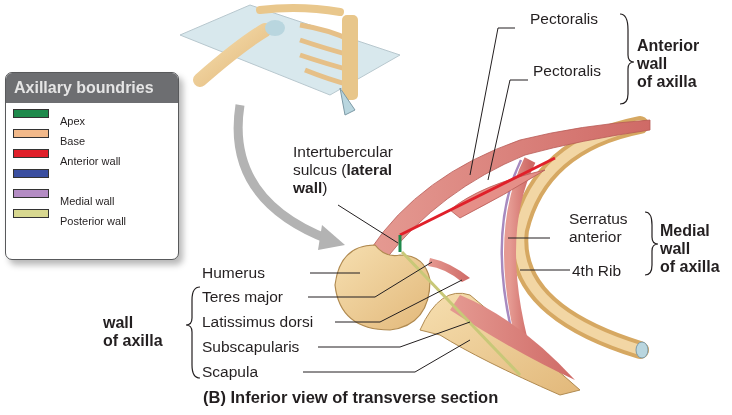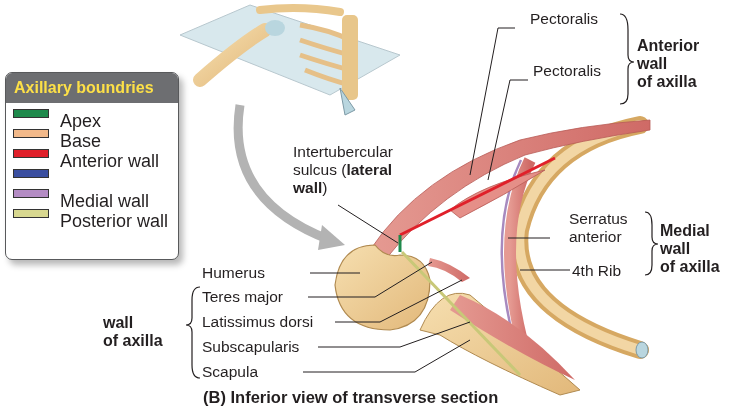--- a/index.html
+++ b/index.html
@@ -1,25 +1,25 @@
 <!DOCTYPE html>
 <html><head>
 <meta charset="utf-8">
 <style>
   html, body { margin:0; padding:0; background:#ffffff; }
   body { width:732px; height:415px; position:relative; overflow:hidden; font-family:"Liberation Sans", sans-serif; color:#231f20; }
   #art { position:absolute; left:0; top:0; width:732px; height:415px; }
   .lbl { position:absolute; font-size:15.5px; line-height:18px; white-space:nowrap; }
   .bold { font-weight:bold; }
   .legend { position:absolute; left:5px; top:72px; width:172px; height:186px; background:#fff; border:1.5px solid #58595b; border-radius:7px; box-shadow:4px 5px 6px rgba(0,0,0,0.28); overflow:hidden; }
-  .legend-title { background:#6d6e71; color:#fde047; font-weight:bold; font-size:16px; height:30px; line-height:30px; padding-left:8px; }
+  .legend-title { background:#6d6e71; color:#e5e5e5; font-weight:bold; font-size:16px; height:30px; line-height:30px; padding-left:8px; }
   .legend-item { position:relative; height:20px; margin-left:7px; display:flex; align-items:center; }
   .legend-item:first-of-type { margin-top:6px; }
   .swatch { width:34px; height:7px; border:1.5px solid #333; margin-right:11px; }
-  .legend-label { font-size:18px;margin-top:16px; }
+  .legend-label { font-size:11px;margin-top:16px; }
 </style>
 </head>
 <body>
 
 <svg id="art" viewBox="0 0 732 415">
   <defs>
     <linearGradient id="bone" x1="0" y1="0" x2="1" y2="1">
       <stop offset="0" stop-color="#f6dfb0"></stop>
         <stop offset="1" stop-color="#e2b87a"></stop>
     </linearGradient>

